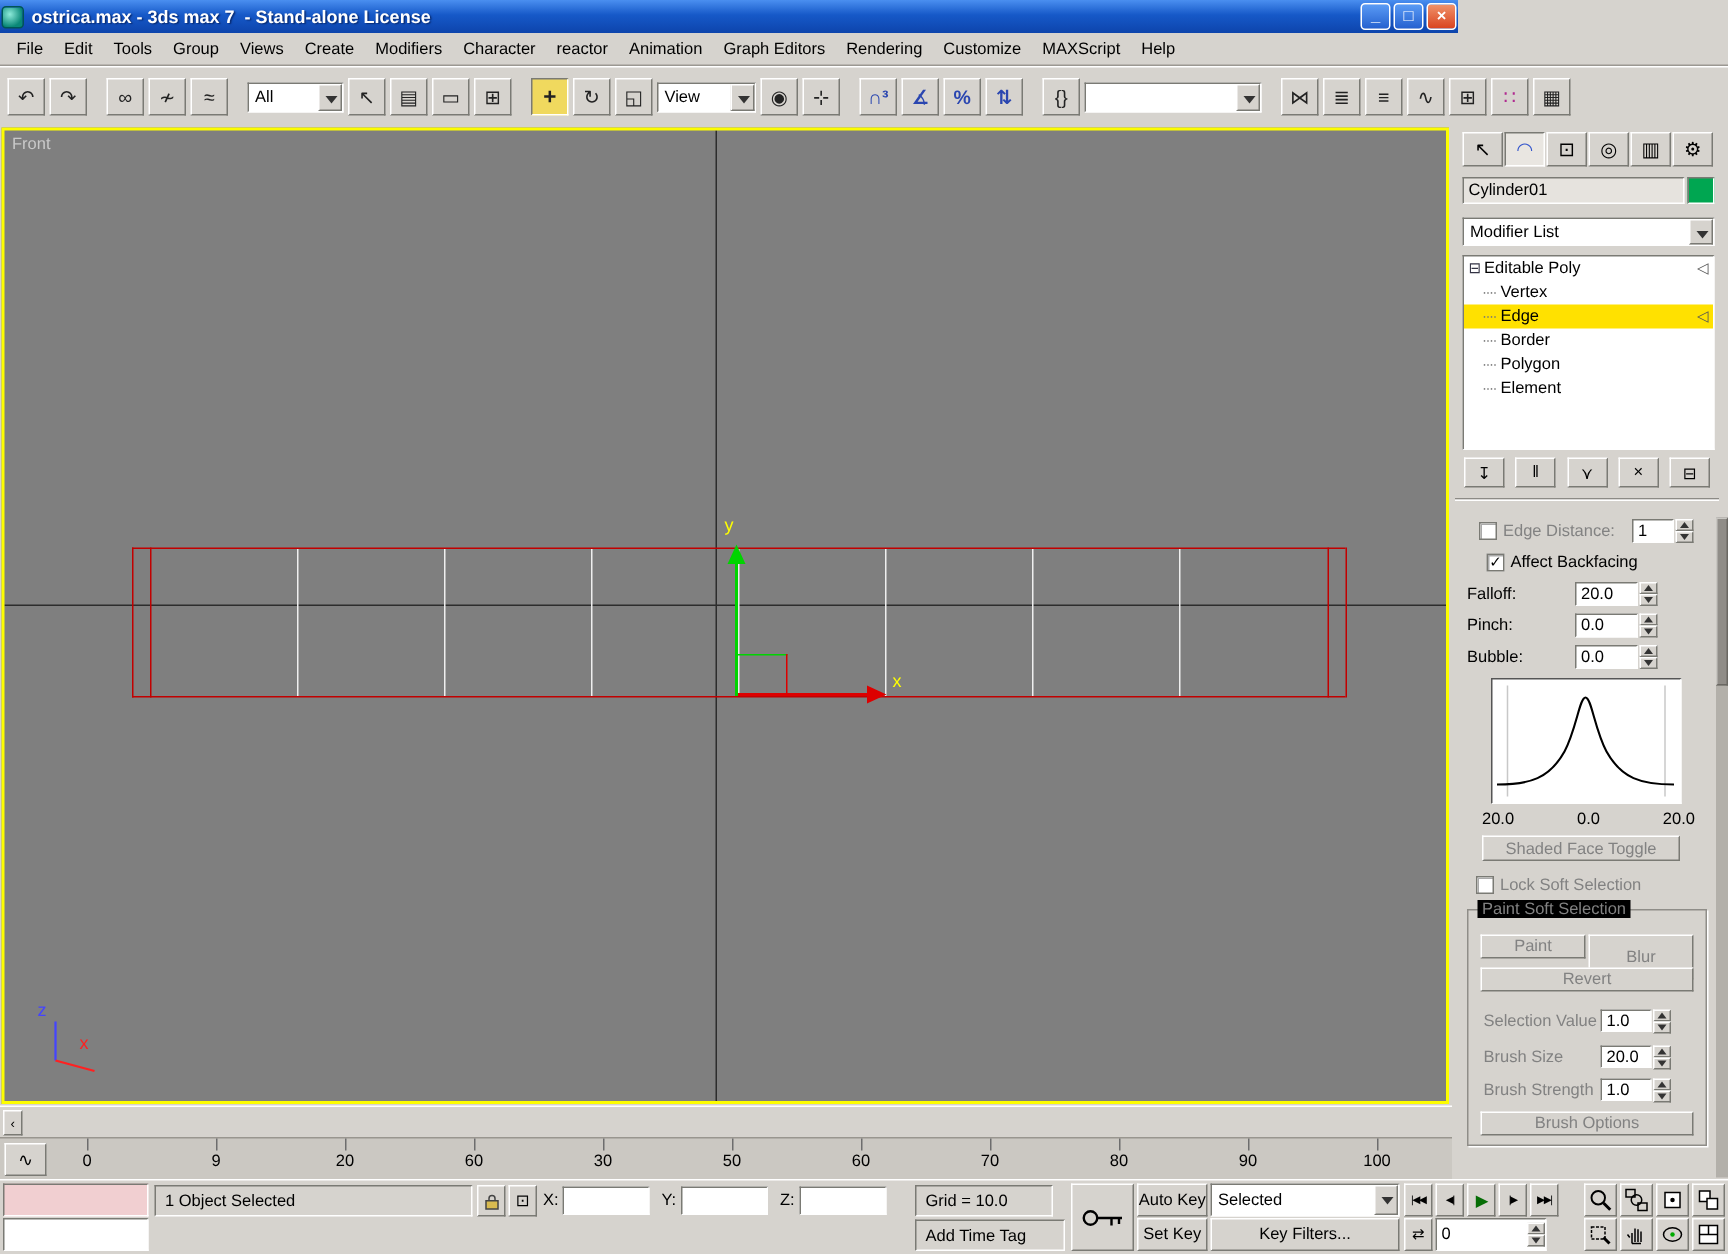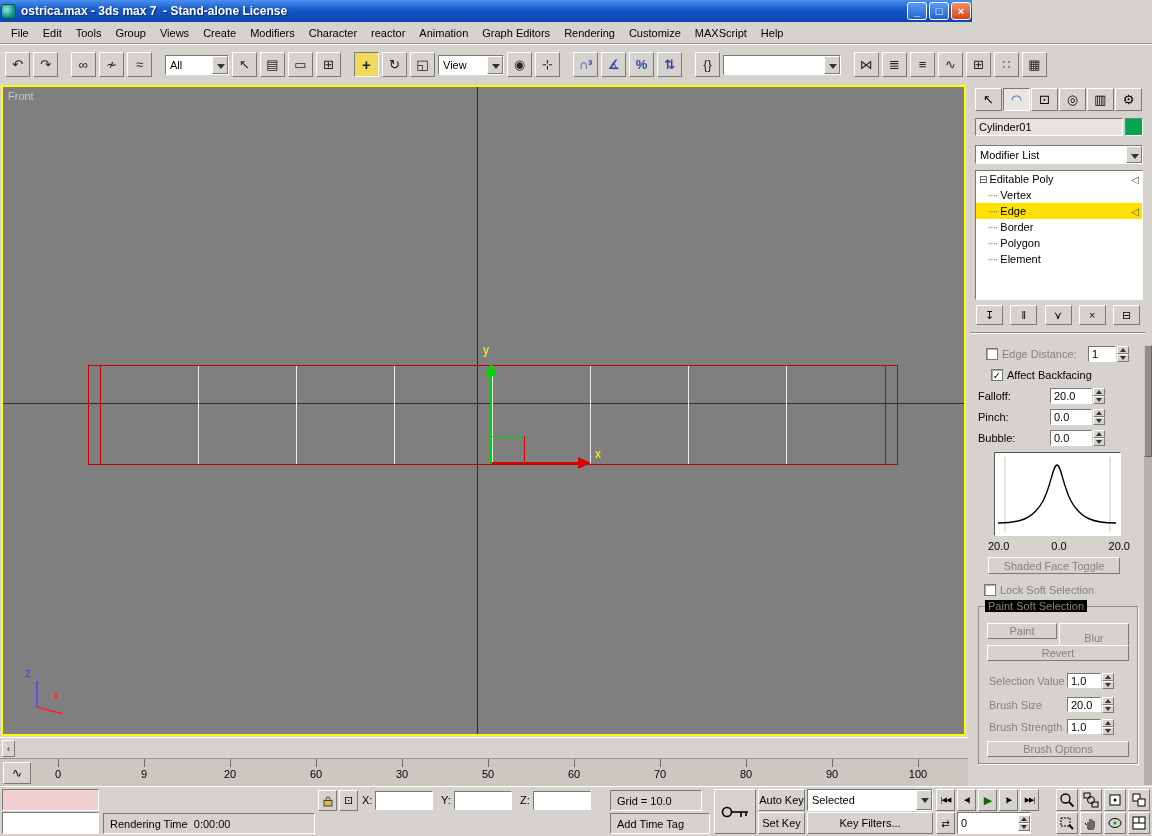--- a/index.html
+++ b/index.html
@@ -409,21 +409,21 @@
         <div class="rtick"><i></i><span>80</span></div>
         <div class="rtick"><i></i><span>90</span></div>
         <div class="rtick"><i></i><span>100</span></div>
       </div>
   </div>
 
   <div id="statusbar" class="abs">
     <div id="prompt-pink"></div>
     <div id="prompt-white"></div>
 
-    <div class="scell sunken pre" style="left:103px;top:26px;width:212px;">Rendering Time  0:00:00</div>
+    <div class="scell sunken pre" style="left:103px;top:3px;width:212px;">1 Object Selected</div>
 
     <span class="sbtn2 raised" style="left:318px;top:3px;width:19px;height:21px;">
       <svg width="12" height="12" viewBox="0 0 12 12">
           <rect x="2" y="5.5" width="8" height="5.5" fill="#d8ba50" stroke="#444"></rect>
           <path d="M4 5.5 V4 a2 2 0 0 1 4 0 V5.5" fill="none" stroke="#444"></path>
         </svg>
     </span>
     <span class="sbtn2 raised" style="left:339px;top:3px;width:19px;height:21px;">⊡</span>
 
     <span class="abs" style="left:362px;top:7px;">X:</span>

